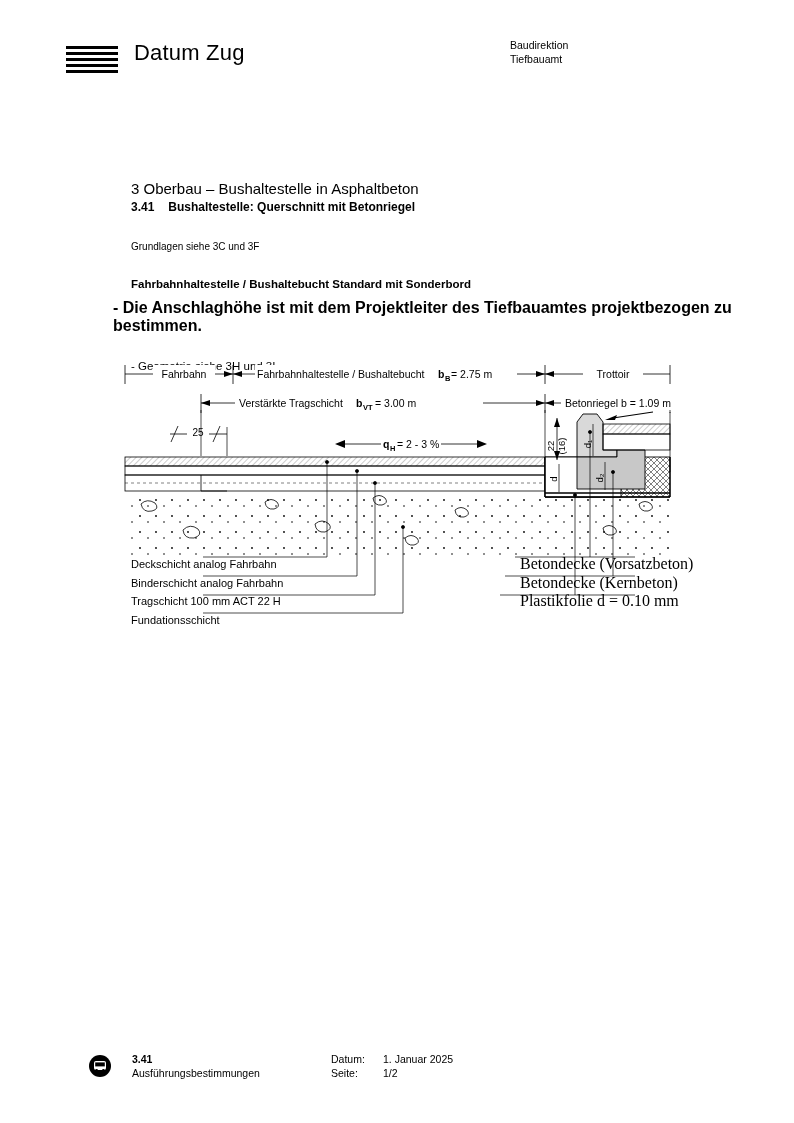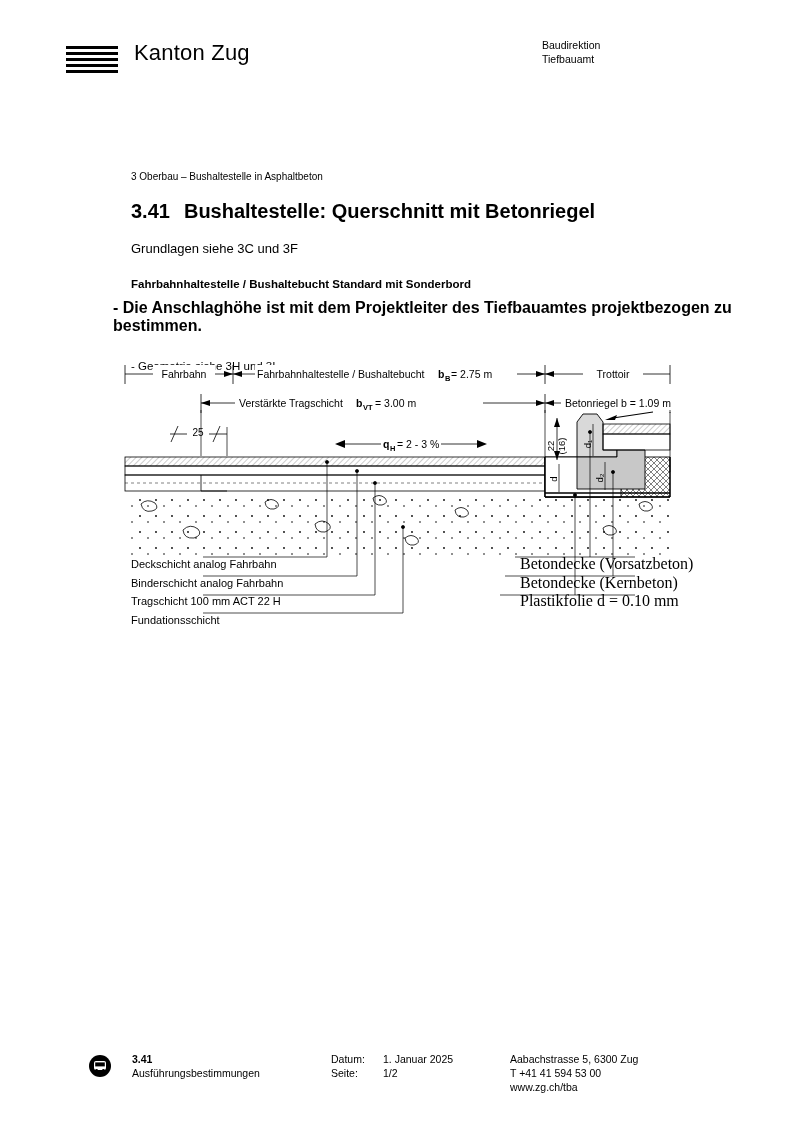--- a/index.html
+++ b/index.html
@@ -43,43 +43,42 @@
     top: 6px;
     font-size: 22px;
     letter-spacing: 0.2px;
   }
   .dept {
     position: absolute;
     left: 444px;
     top: 4px;
     font-size: 10.5px;
     line-height: 14px;
-    margin-left: 32px;
   }
 
   
   .section-label {
     position: absolute;
     left: 131px;
-    top: 171px;
-    font-size: 10px;
+    top: 180px;
+    font-size: 15px;
   }
   .doc-title {
     position: absolute;
     left: 131px;
     top: 200px;
-    font-size: 20px;
+    font-size: 12px;
     font-weight: bold;
   }
   .doc-title .num { margin-right: 14px; }
   .basis {
     position: absolute;
     left: 131px;
     top: 241px;
-    font-size: 13px;
+    font-size: 10px;
   }
   .subtitle {
     position: absolute;
     left: 131px;
     top: 278px;
     font-size: 11.5px;
     font-weight: bold;
   }
   .note1 {
     position: absolute;
@@ -164,21 +163,21 @@
 <body>
 
 <div class="header">
   <div class="logo-bars">
     <span></span>
       <span></span>
       <span></span>
       <span></span>
       <span></span>
   </div>
-  <div class="logo-text">Kanton Zug</div>
+  <div class="logo-text">Datum Zug</div>
   <div class="dept">
     <div>Baudirektion</div>
     <div>Tiefbauamt</div>
   </div>
 </div>
 
 <div class="section-label">3 Oberbau – Bushaltestelle in Asphaltbeton</div>
 <div class="doc-title">
   <span class="num">3.41</span><span>Bushaltestelle: Querschnitt mit Betonriegel</span>
 </div>
@@ -393,18 +392,13 @@
     <div>Ausführungsbestimmungen</div>
   </div>
   <div class="footer-dates">
     <div class="nowrap">
       <span class="lbl">Datum:</span><span class="val">1. Januar 2025</span>
     </div>
     <div class="nowrap">
       <span class="lbl">Seite:</span><span class="val">1/2</span>
     </div>
   </div>
-  <div class="footer-addr">
-    <div>Aabachstrasse 5, 6300 Zug</div>
-    <div>T +41 41 594 53 00</div>
-    <div>www.zg.ch/tba</div>
-  </div>
 </div>
 
 </body></html>

